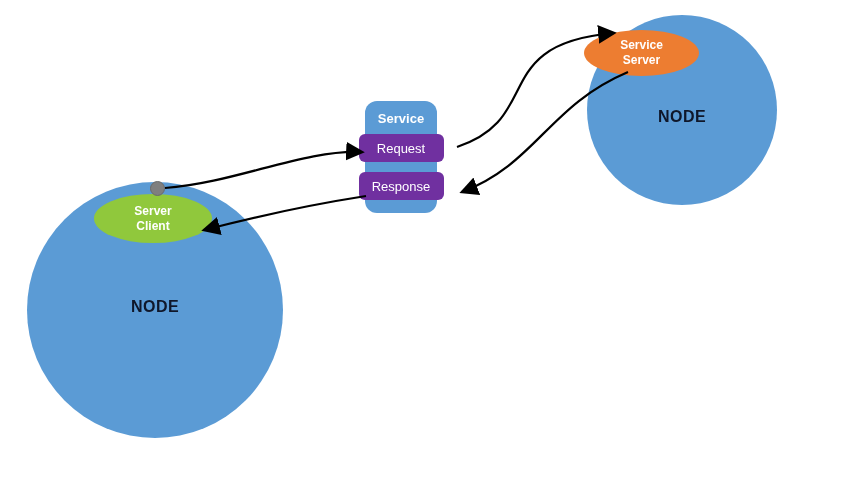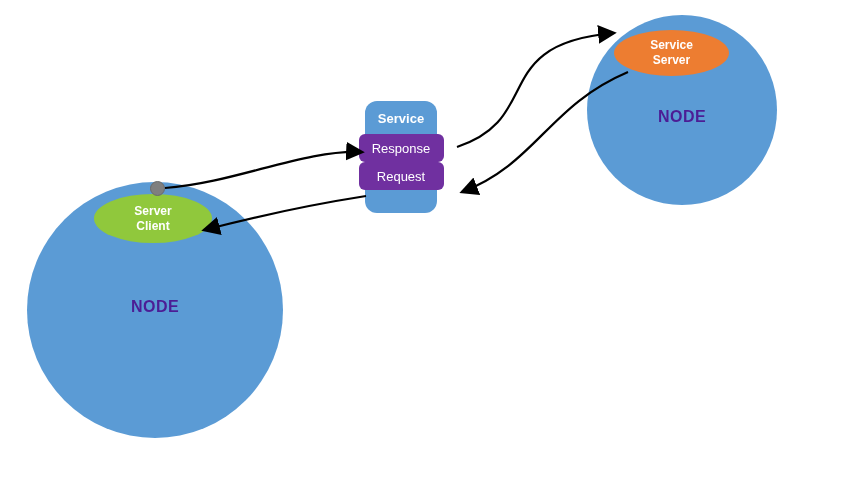--- a/index.html
+++ b/index.html
@@ -24,36 +24,36 @@
 
   
   .node-circle{
     border-radius:50%;
     background:var(--node-blue);
     display:flex;align-items:center;justify-content:center;
   }
   #left-node{left:27px;top:182px;width:256px;height:256px;}
   #right-node{left:587px;top:15px;width:190px;height:190px;}
   .node-label{
-    color:#4c1d95;font-weight:bold;font-size:16px;letter-spacing:0.5px;
+    color:#0f172a;font-weight:bold;font-size:16px;letter-spacing:0.5px;
     text-align:center;
   }
   #left-node .node-label{margin-top:-6px;}
   #right-node .node-label{margin-top:14px;}
 
   
   .oval{
     border-radius:50%;
     display:flex;align-items:center;justify-content:center;
     text-align:center;
     color:#fff;font-weight:bold;font-size:12px;line-height:1.25;
   }
   #service-client{left:94px;top:194px;width:118px;height:49px;background:var(--client-green);}
   #service-client .oval-label{width:56px;}
-  #service-server{left:614px;top:30px;width:115px;height:46px;background:var(--server-orange);}
+  #service-server{left:584px;top:30px;width:115px;height:46px;background:var(--server-orange);}
   #service-server .oval-label{width:56px;}
 
   
   #client-port-dot{
     left:150px;top:181px;width:15px;height:15px;border-radius:50%;
     background:var(--dot-gray);border:1px solid #6a6a6a;
   }
 
   
   #service-box{
@@ -93,25 +93,25 @@
 </div>
 
 <div class="abs" id="client-port-dot"></div>
 
 <div class="abs oval" id="service-server">
   <div class="oval-label">Service Server</div>
 </div>
 
 <div class="abs" id="service-box">
   <div class="service-title">Service</div>
+  <div class="inner-box" id="request-box">
+    <span>Request</span>
+  </div>
   <div class="inner-box" id="response-box">
     <span>Response</span>
-  </div>
-  <div class="inner-box" id="request-box">
-    <span>Request</span>
   </div>
 </div>
 
 <svg class="abs" id="connector-layer" width="854" height="480" viewBox="0 0 854 480" xmlns="http://www.w3.org/2000/svg">
   <defs>
     <marker id="arrowhead" viewBox="0 0 10 10" refX="8.5" refY="5" markerWidth="8.5" markerHeight="8.5" orient="auto-start-reverse">
       <path d="M0,0 L10,5 L0,10 z" fill="#000000"></path>
     </marker>
   </defs>
 

